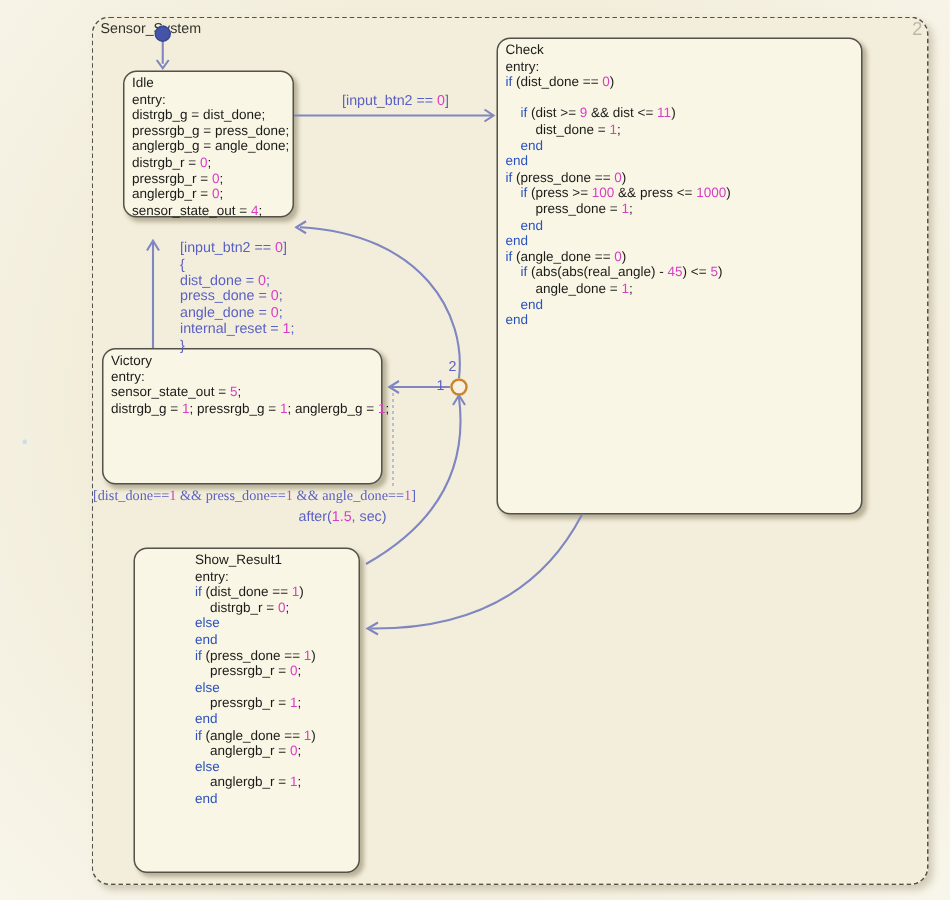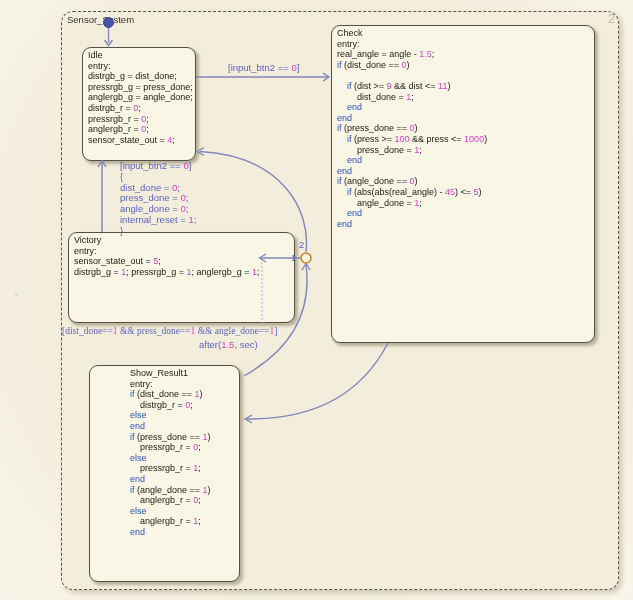--- a/index.html
+++ b/index.html
@@ -17,23 +17,23 @@
     border:1.6px dashed #54534b;border-radius:12px;background:var(--bg);
     box-shadow:3px 3px 5px rgba(140,128,95,.35);}
   .chart-title{position:absolute;left:67px;top:14px;font-size:9.5px;color:#33332c;}
   .corner-badge{position:absolute;left:601px;top:12px;width:14px;text-align:right;
     font-size:12.5px;color:var(--badge);}
   .state{position:absolute;background:var(--state-fill);
     border:1.4px solid var(--state-border);border-radius:9px;
     box-shadow:2.5px 2.5px 3px rgba(112,102,72,.45);
     padding:2px 0 0 5px;box-sizing:border-box;}
   .state .cl,.state-title{font-size:9px;line-height:10.6px;white-space:pre;color:var(--plain);}
-  #state-idle{left:82px;top:47px;width:114px;height:114px;}
-  #state-check{left:331px;top:25px;width:264px;height:318px;}
-  #state-victory{left:68px;top:232px;width:227px;height:91px;}
+  #state-idle{left:82px;top:47px;width:114px;height:98px;}
+  #state-check{left:331px;top:25px;width:244px;height:318px;}
+  #state-victory{left:68px;top:232px;width:187px;height:91px;}
   #state-show-result1{left:89px;top:365px;width:151px;height:217px;padding-left:40px;}
   .p{color:var(--plain);} .k{color:var(--kw);} .n{color:var(--num);}
   .tr-label{position:absolute;font-size:9.5px;line-height:10.8px;white-space:pre;color:var(--label);}
   .tr-label .p{color:var(--label);}
   .tr-label .cl{font-size:9.5px;line-height:10.8px;white-space:pre;}
   .jn-num{position:absolute;font-size:9.5px;color:var(--label);}
   svg.wires{position:absolute;left:0;top:0;width:633px;height:600px;pointer-events:none;}
   svg.wires [data-interactable="true"]{pointer-events:stroke;}
   .stray{position:absolute;left:15px;top:293px;width:3px;height:3px;border-radius:50%;
     background:#bcd9f0;opacity:.8;}
@@ -59,21 +59,20 @@
         <div class="cl"><span class="p">pressrgb_r = </span><span class="n">0</span><span class="p">;</span></div>
         <div class="cl"><span class="p">anglergb_r = </span><span class="n">0</span><span class="p">;</span></div>
         <div class="cl"><span class="p">sensor_state_out = </span><span class="n">4</span><span class="p">;</span></div>
       </div>
   </div>
 
   <div class="state" id="state-check" data-interactable="true">
     <div class="state-title" data-interactable="false">Check</div>
     <div class="state-body" data-interactable="false">
         <div class="cl"><span class="p">entry:</span></div>
-        <div class="cl"><span class="p">real_angle = angle - </span><span class="n">1.5</span><span class="p">;</span></div>
         <div class="cl"><span class="k">if</span><span class="p"> (dist_done == </span><span class="n">0</span><span class="p">)</span></div>
         <div class="cl">&nbsp;</div>
         <div class="cl"><span class="p">    </span><span class="k">if</span><span class="p"> (dist &gt;= </span><span class="n">9</span><span class="p"> &amp;&amp; dist &lt;= </span><span class="n">11</span><span class="p">)</span></div>
         <div class="cl"><span class="p">        dist_done = </span><span class="n">1</span><span class="p">;</span></div>
         <div class="cl"><span class="p">    </span><span class="k">end</span></div>
         <div class="cl"><span class="k">end</span></div>
         <div class="cl"><span class="k">if</span><span class="p"> (press_done == </span><span class="n">0</span><span class="p">)</span></div>
         <div class="cl"><span class="p">    </span><span class="k">if</span><span class="p"> (press &gt;= </span><span class="n">100</span><span class="p"> &amp;&amp; press &lt;= </span><span class="n">1000</span><span class="p">)</span></div>
         <div class="cl"><span class="p">        press_done = </span><span class="n">1</span><span class="p">;</span></div>
         <div class="cl"><span class="p">    </span><span class="k">end</span></div>

